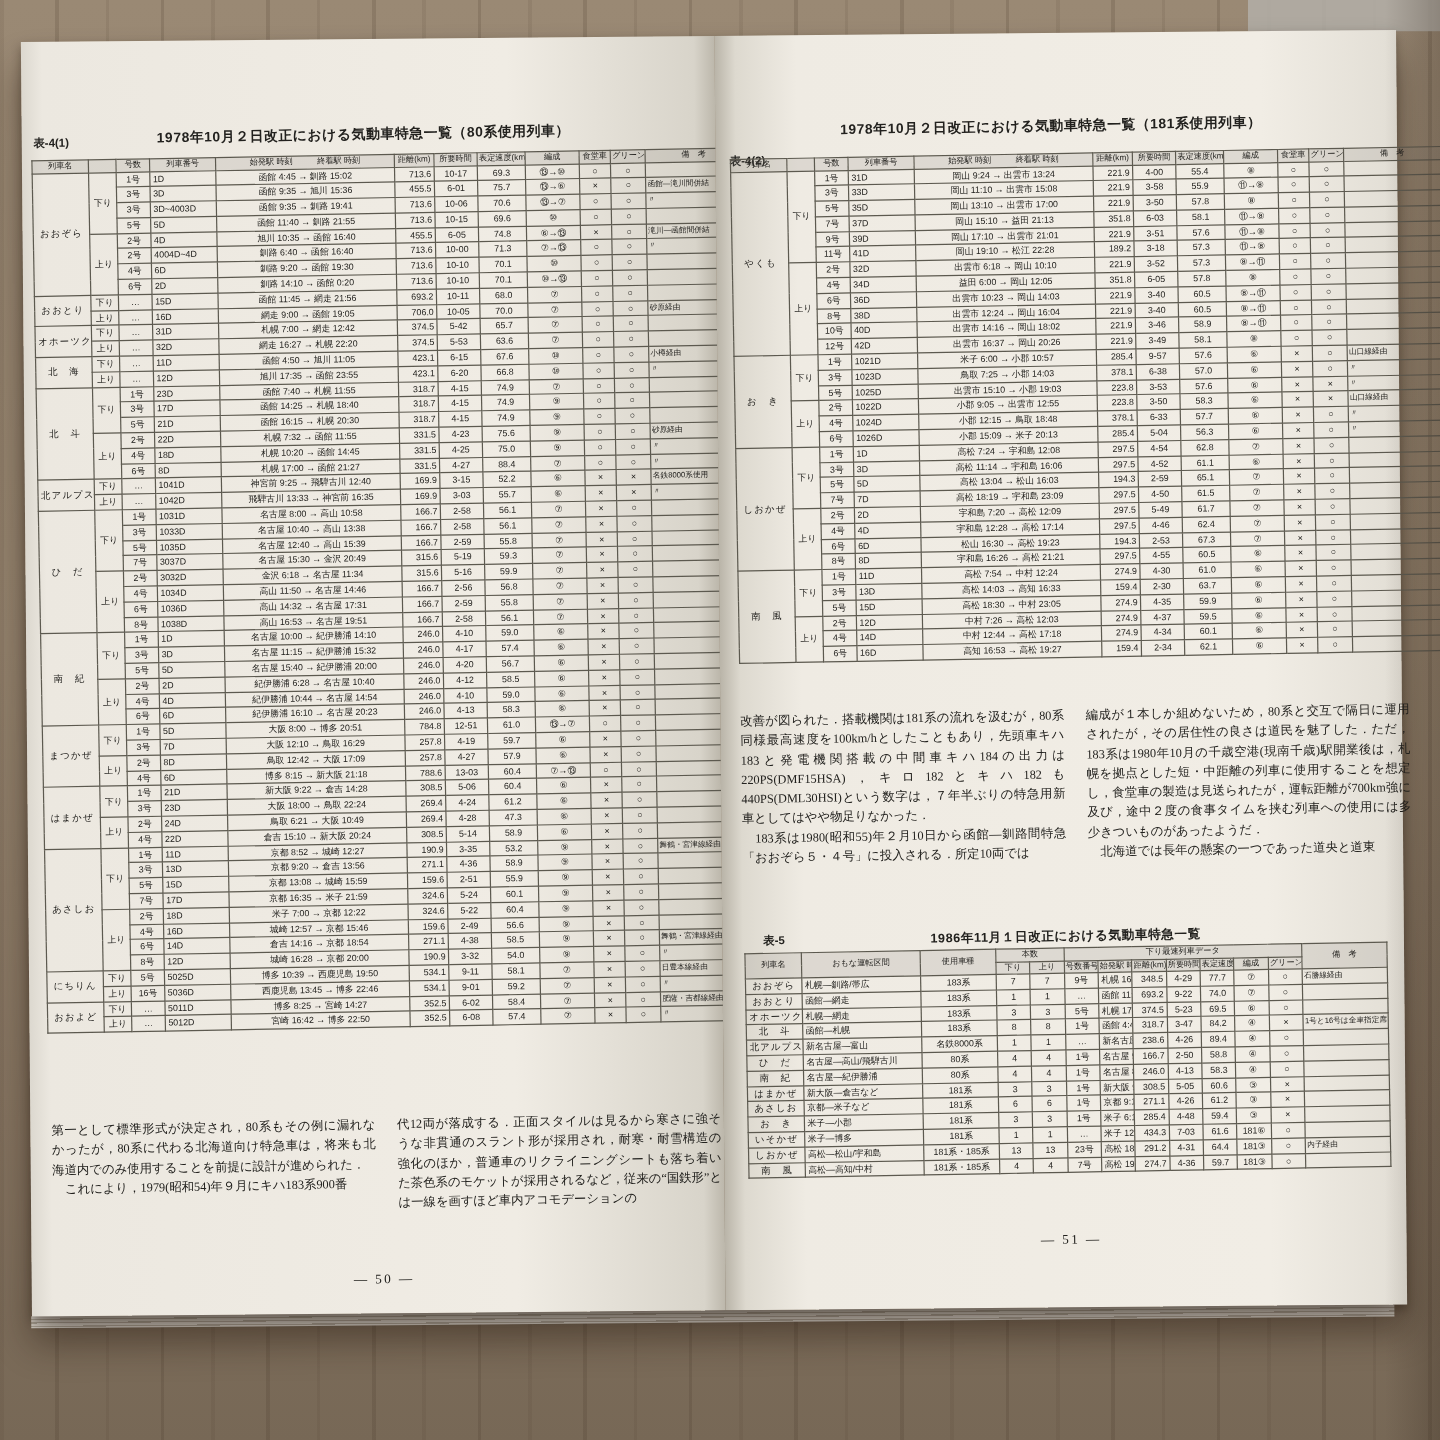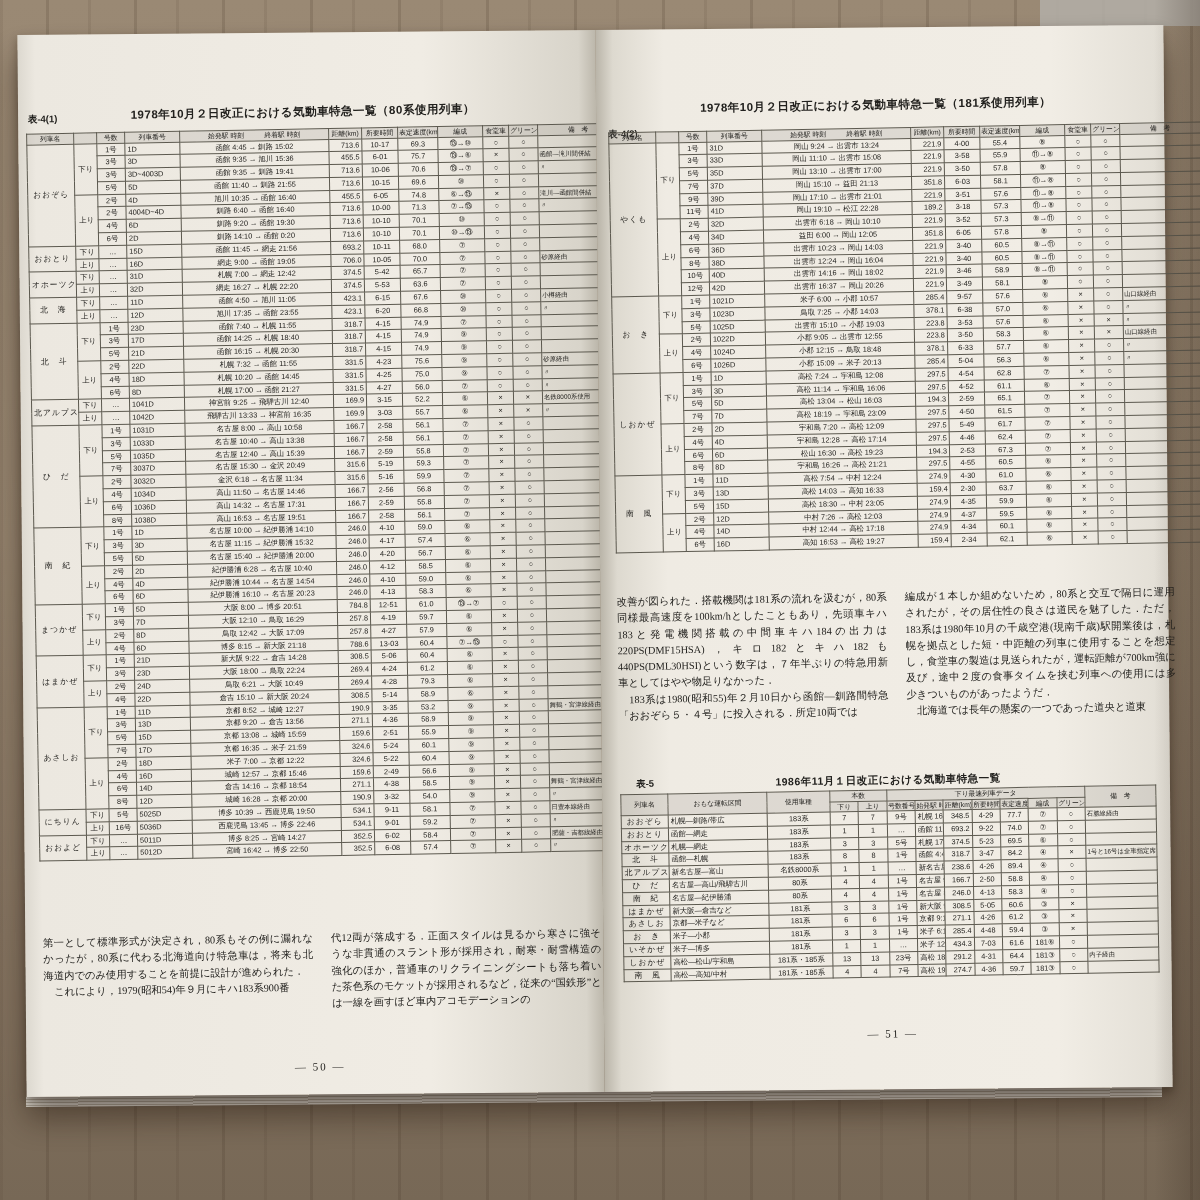--- a/index.html
+++ b/index.html
@@ -307,21 +307,21 @@
                 <td>○</td>
                 <td>○</td>
                 <td class="note">〃</td>
               </tr>
               <tr>
                 <td>6号</td>
                 <td class="lf">8D</td>
                 <td>札幌 17:00 → 函館 21:27</td>
                 <td class="rt">331.5</td>
                 <td>4-27</td>
-                <td>56.0</td>
+                <td>88.4</td>
                 <td>⑦</td>
                 <td>○</td>
                 <td>○</td>
                 <td class="note">〃</td>
               </tr>
               <tr>
                 <td class="name" rowspan="2">北アルプス</td>
                 <td rowspan="1">下り</td>
                 <td>…</td>
                 <td class="lf">1041D</td>
@@ -598,21 +598,21 @@
                 <td>○</td>
                 <td class="note"></td>
               </tr>
               <tr>
                 <td rowspan="2">上り</td>
                 <td>2号</td>
                 <td class="lf">24D</td>
                 <td>鳥取 6:21 → 大阪 10:49</td>
                 <td class="rt">269.4</td>
                 <td>4-28</td>
-                <td>79.3</td>
+                <td>47.3</td>
                 <td>⑥</td>
                 <td>×</td>
                 <td>○</td>
                 <td class="note"></td>
               </tr>
               <tr>
                 <td>4号</td>
                 <td class="lf">22D</td>
                 <td>倉吉 15:10 → 新大阪 20:24</td>
                 <td class="rt">308.5</td>

